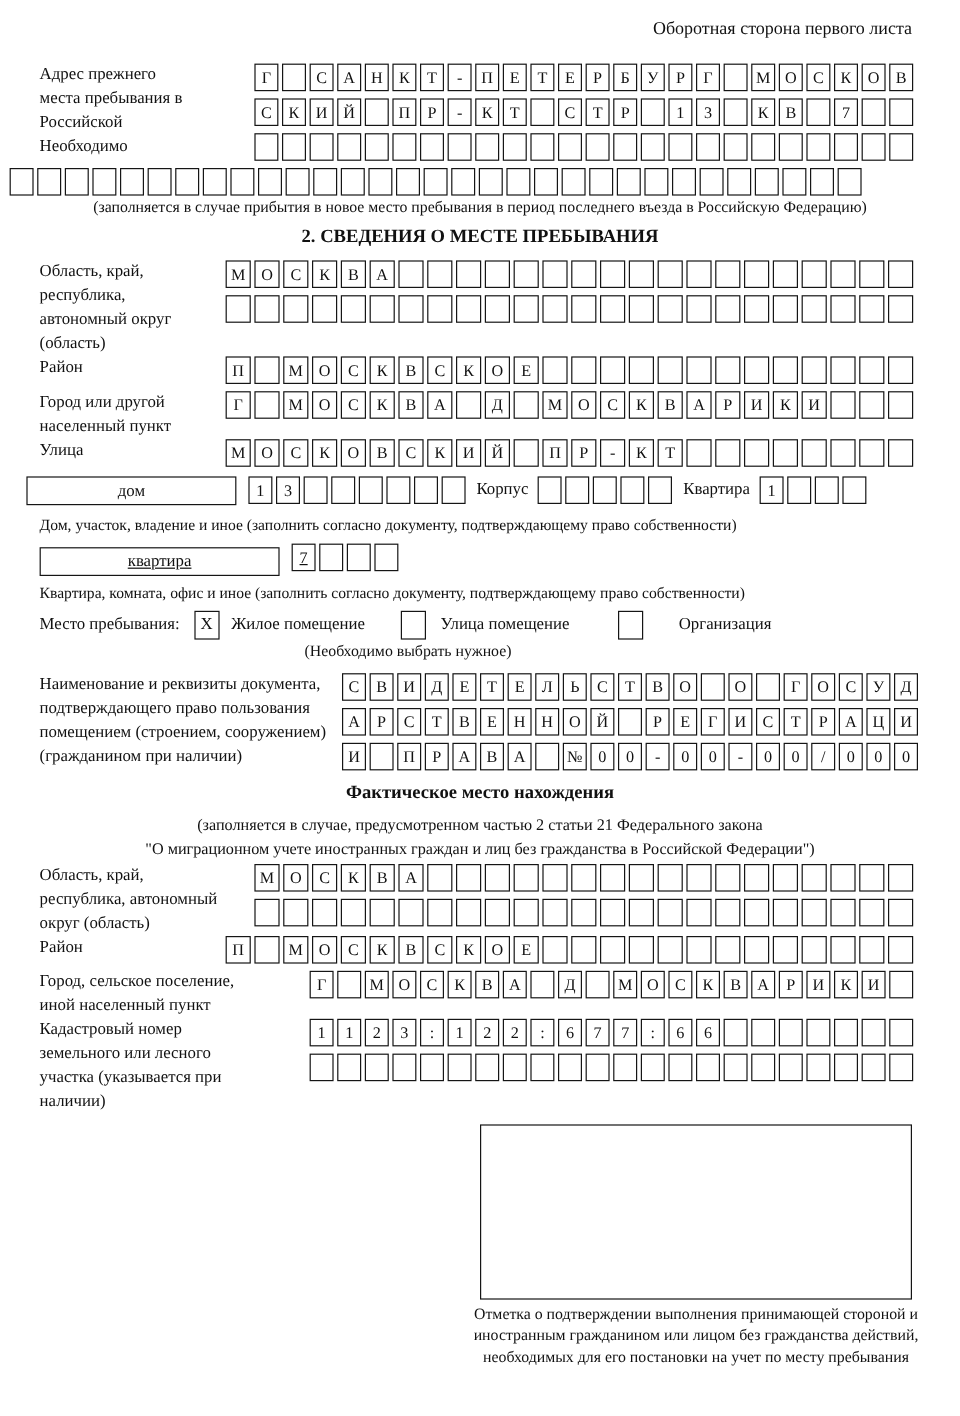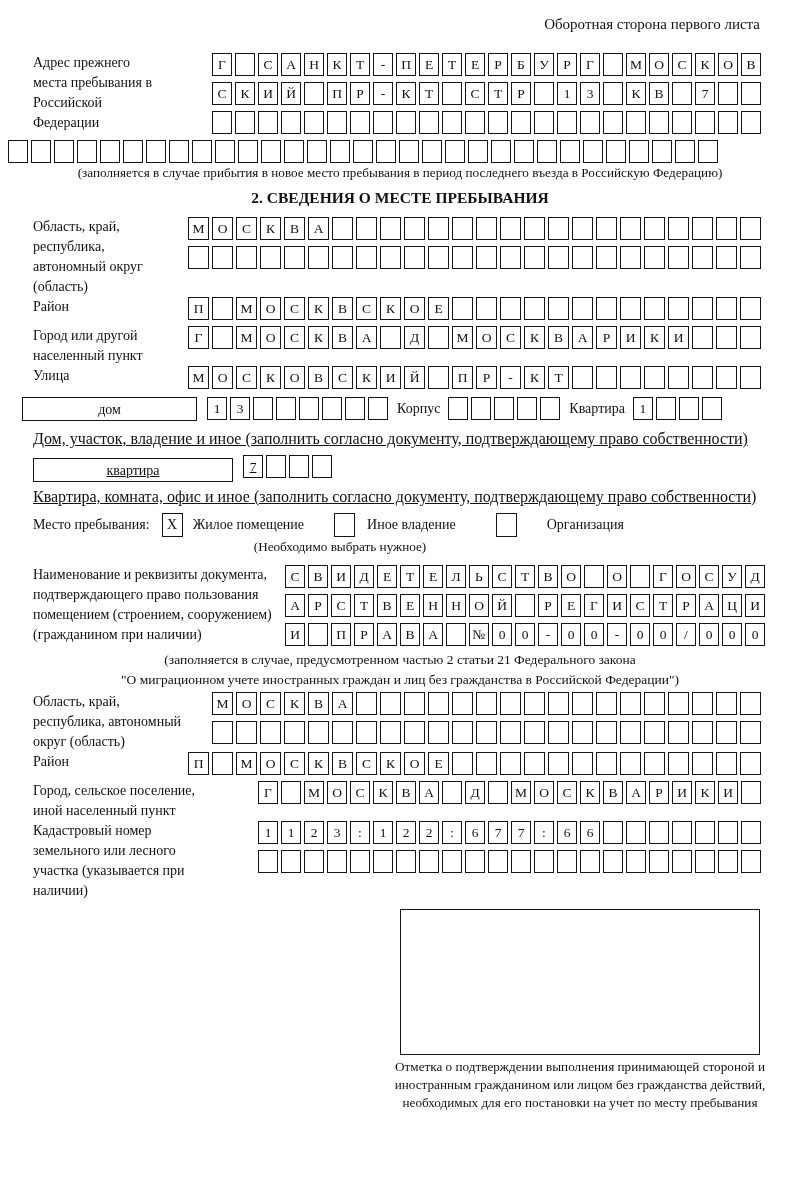--- a/index.html
+++ b/index.html
@@ -20,21 +20,21 @@
   .cellrow { display:flex; margin-bottom:6px; }
   .cell {
     flex:none; display:inline-block; box-sizing:content-box;
     width:18px; height:21px; border:1.5px solid #151515; margin-right:3px;
     text-align:center; font-size:13.5px; line-height:21px;
   }
   .wide-cells .cell { width:19px; }
   .fullrow { margin:0 33px 2px 8px; }
 
   .cap { font-size:13.2px; text-align:center; margin:2px 18px 8px; }
-  .cap-left { font-size:16px; margin:0 0 7px 33px;text-decoration:underline; }
+  .cap-left { font-size:13px; margin:0 0 7px 33px; }
   .sec-title { font-weight:bold; font-size:15.5px; text-align:center; margin:4px 0 10px; }
 
   .house-row { display:flex; align-items:flex-start; margin:2px 36px 4px 22px; }
   .wide-box {
     flex:none; border:1.5px solid #151515; height:24px; line-height:24px;
     text-align:center; font-size:14px; box-sizing:border-box;
   }
   .house-box { width:175px; margin-right:10px; }
   .apt-box { width:200px; margin-right:10px; }
   .inline-lbl { flex:none; font-size:14px; line-height:24px; margin:0 8px 0 6px; }
@@ -55,21 +55,21 @@
   .stamp-cap { font-size:13.2px; text-align:center; margin-top:3px; line-height:18px; }
 </style>
 </head>
 <body>
 
 <div class="page">
 
   <div class="header-note">Оборотная сторона первого листа</div>
 
   <div class="frow">
-    <div class="lbl w120">Адрес прежнего места пребывания в Российской Федерации</div>
+    <div class="lbl w120">Адрес прежнего места пребывания в Российской Необходимо</div>
     <div class="rows">
       <div class="cellrow">
           <span class="cell">Г</span>
           <span class="cell"></span>
           <span class="cell">С</span>
           <span class="cell">А</span>
           <span class="cell">Н</span>
           <span class="cell">К</span>
           <span class="cell">Т</span>
           <span class="cell">-</span>
@@ -374,21 +374,21 @@
         <span class="cell"></span>
       </div>
   </div>
   <div class="cap-left">Квартира, комната, офис и иное (заполнить согласно документу, подтверждающему право собственности)</div>
 
   <div class="stay-row">
     <span>Место пребывания:</span>
     <span class="checkbox cb-1">X</span>
     <span>Жилое помещение</span>
     <span class="checkbox cb-2"></span>
-    <span>Иное владение</span>
+    <span>Улица помещение</span>
     <span class="checkbox cb-3"></span>
     <span>Организация</span>
   </div>
   <div class="stay-note">(Необходимо выбрать нужное)</div>
 
   <div class="frow">
     <div class="lbl w252">Наименование и реквизиты документа, подтверждающего право пользования помещением (строением, сооружением) (гражданином при наличии)</div>
     <div class="rows">
       <div class="cellrow">
           <span class="cell">С</span>
@@ -455,20 +455,21 @@
           <span class="cell">0</span>
           <span class="cell">0</span>
           <span class="cell">/</span>
           <span class="cell">0</span>
           <span class="cell">0</span>
           <span class="cell">0</span>
         </div>
     </div>
   </div>
 
+  <div class="sec-title">Фактическое место нахождения</div>
   <div class="note-center">(заполняется в случае, предусмотренном частью 2 статьи 21 Федерального закона</div>
   <div class="note-center">"О миграционном учете иностранных граждан и лиц без гражданства в Российской Федерации")</div>
 
   <div class="frow">
     <div class="lbl w160">Область, край, республика, автономный округ (область)</div>
     <div class="rows wide-cells">
       <div class="cellrow">
           <span class="cell">М</span>
           <span class="cell">О</span>
           <span class="cell">С</span>

